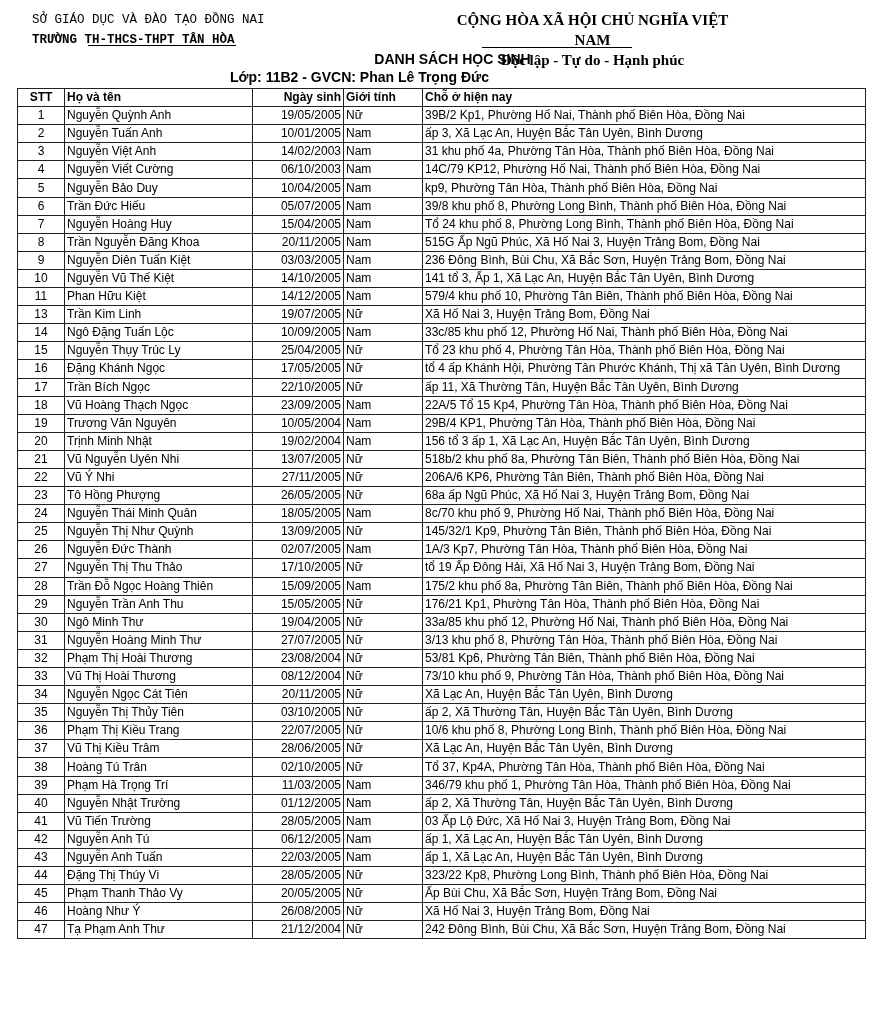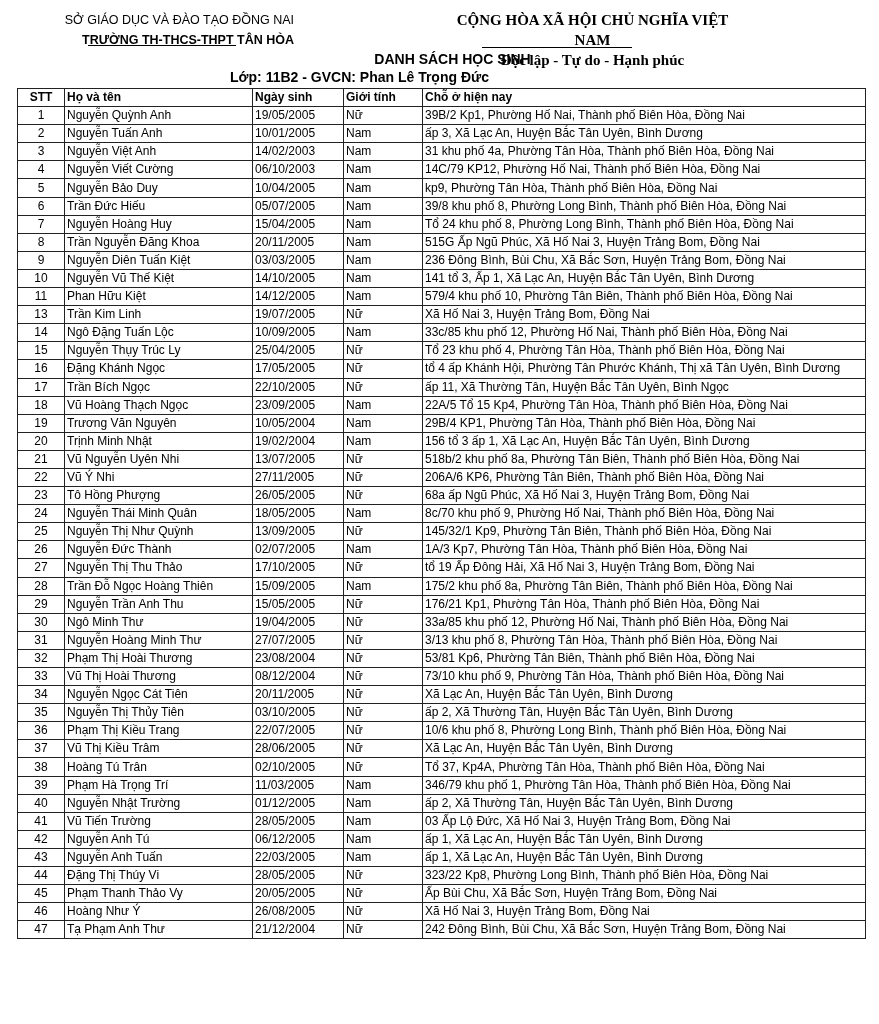--- a/index.html
+++ b/index.html
@@ -1,29 +1,29 @@
 <!DOCTYPE html>
 <html><head>
 <meta charset="utf-8">
 <style>
   html, body { margin: 0; padding: 0; background: #ffffff; }
   body { width: 879px; height: 1024px; position: relative; overflow: hidden; color: #000; }
-  .hdr-left { position: absolute; left: 14px; top: 10px; width: 280px; text-align: right; font-family: Liberation Sans, sans-serif; font-size: 12.5px; line-height: 20px; }
+  .hdr-left { position: absolute; left: 32px; top: 10px; width: 280px; text-align: left; font-family: Liberation Mono, monospace; font-size: 12.5px; line-height: 20px; }
   .hdr-right { position: absolute; left: 440px; top: 10px; width: 305px; text-align: center; font-family: "Liberation Serif", serif; font-size: 15px; line-height: 20px; }
   .hdr-left .l2, .hdr-right .l1, .hdr-right .l2 { font-weight: bold; }
   .uline-left { position: absolute; left: 88px; top: 45px; width: 148px; border-top: 1px solid #000; }
   .uline-right { position: absolute; left: 482px; top: 47px; width: 150px; border-top: 1px solid #000; }
   .title { position: absolute; left: 13px; top: 50px; width: 879px; text-align: center; font-family: "Liberation Sans", sans-serif; font-weight: bold; font-size: 14px; line-height: 18px; }
   .subtitle { position: absolute; left: 0; top: 68px; width: 719px; text-align: center; font-family: "Liberation Sans", sans-serif; font-weight: bold; font-size: 14px; line-height: 18px; }
   table { position: absolute; left: 17px; top: 88px; width: 849px; border-collapse: collapse; font-family: "Liberation Sans", sans-serif; font-size: 12px; }
   th, td { border: 1.5px solid #222; height: 17.1px; padding: 0 2px; line-height: 15px; white-space: nowrap; }
   th { font-weight: bold; text-align: left; }
   th.c-stt, td.c-stt { width: 42px; text-align: center; }
   th.c-name, td.c-name { width: 183px; }
-  th.c-dob, td.c-dob { width: 86px; text-align: left; }
+  th.c-dob, td.c-dob { width: 86px; text-align: right; }
   th.c-gender, td.c-gender { width: 74px; }
   th.c-addr, td.c-addr { width: auto; }
 </style>
 </head>
 <body>
 
 <div class="hdr-left">
   <div class="l1">SỞ GIÁO DỤC VÀ ĐÀO TẠO ĐỒNG NAI</div>
   <div class="l2">TRƯỜNG TH-THCS-THPT TÂN HÒA</div>
 </div>
@@ -152,21 +152,21 @@
         <td class="c-name">Đặng Khánh Ngọc</td>
         <td class="c-dob">17/05/2005</td>
         <td class="c-gender">Nữ</td>
         <td class="c-addr">tổ 4 ấp Khánh Hội, Phường Tân Phước Khánh, Thị xã Tân Uyên, Bình Dương</td>
       </tr>
       <tr>
         <td class="c-stt">17</td>
         <td class="c-name">Trần Bích Ngọc</td>
         <td class="c-dob">22/10/2005</td>
         <td class="c-gender">Nữ</td>
-        <td class="c-addr">ấp 11, Xã Thường Tân, Huyện Bắc Tân Uyên, Bình Ngọc</td>
+        <td class="c-addr">ấp 11, Xã Thường Tân, Huyện Bắc Tân Uyên, Bình Dương</td>
       </tr>
       <tr>
         <td class="c-stt">18</td>
         <td class="c-name">Vũ Hoàng Thạch Ngọc</td>
         <td class="c-dob">23/09/2005</td>
         <td class="c-gender">Nam</td>
         <td class="c-addr">22A/5 Tổ 15 Kp4, Phường Tân Hòa, Thành phố Biên Hòa, Đồng Nai</td>
       </tr>
       <tr>
         <td class="c-stt">19</td>

